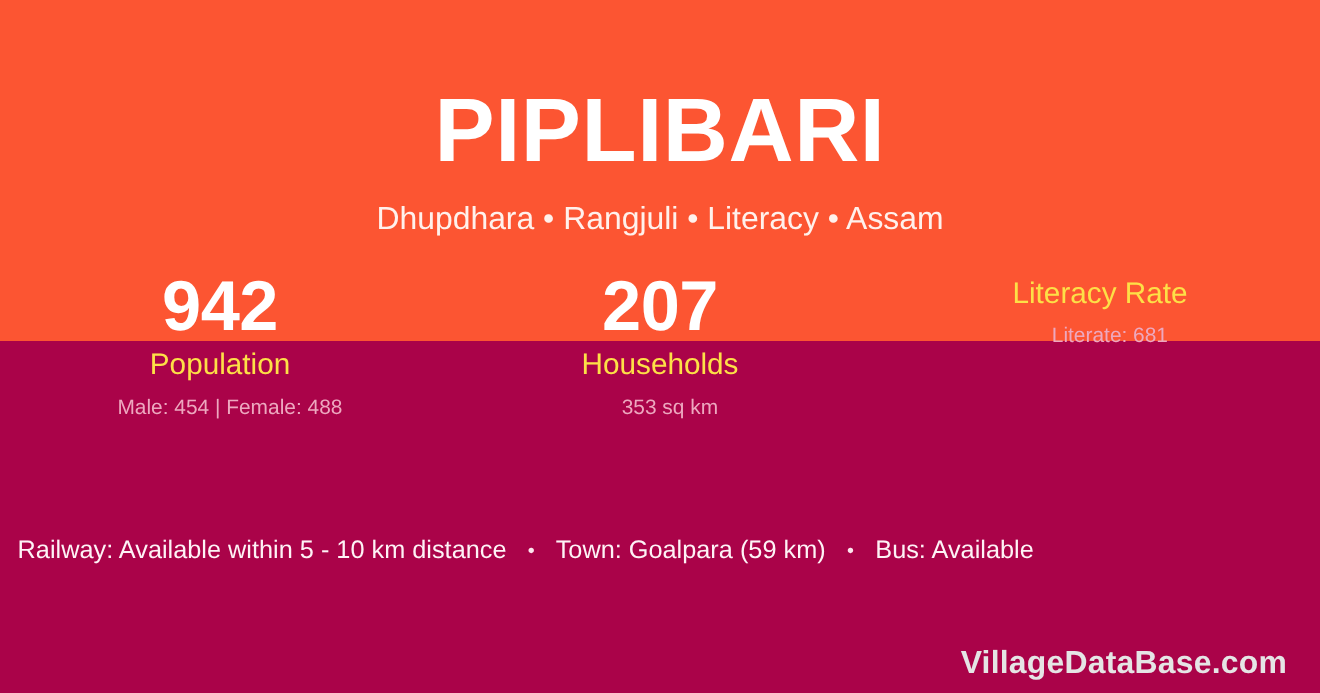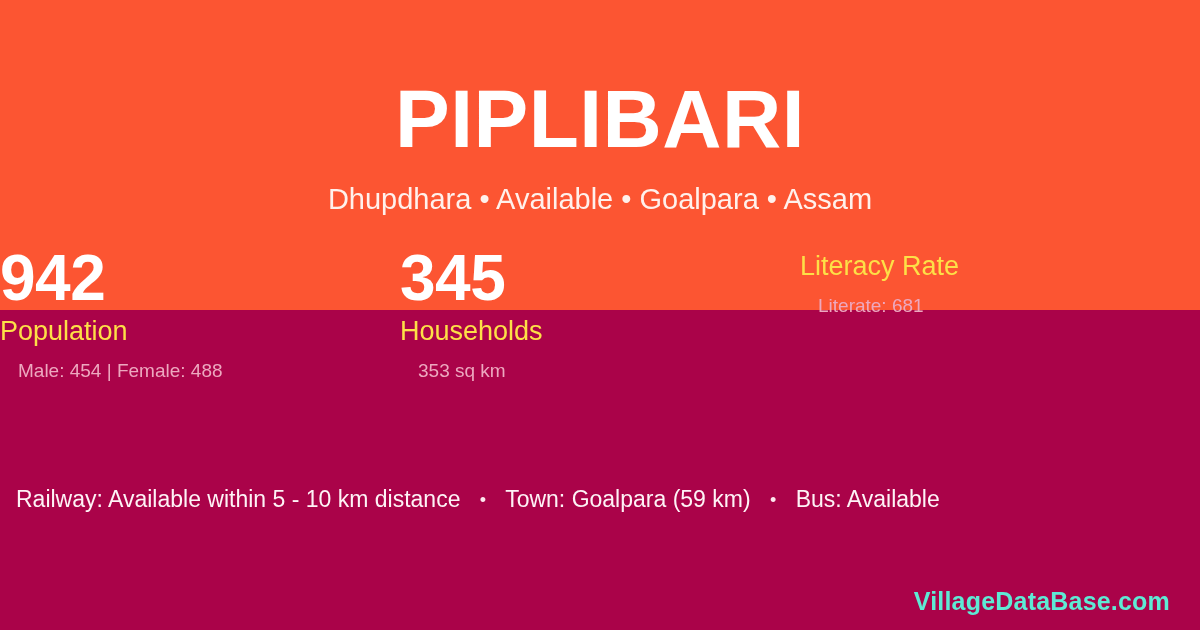--- a/index.html
+++ b/index.html
@@ -80,20 +80,21 @@
     position: absolute;
     left: 0;
     top: 246px;
     width: 1200px;
     display: flex;
     flex-direction: row;
   }
 
   .stat {
     flex: 1 1 0;
+    text-align: center;
   }
 
   .stat-value {
     color: #FFFFFF;
     font-size: 64px;
     font-weight: 800;
     line-height: 1.02;
     letter-spacing: -0.5px;
   }
 
@@ -131,52 +132,52 @@
     padding: 0 13px;
     font-size: 18px;
     vertical-align: middle;
     color: #FDE6EE;
   }
 
   .watermark {
     position: absolute;
     right: 30px;
     top: 588px;
-    color: #5eead4;
-    font-size: 25px;
+    color: #e5e5e5;
+    font-size: 29px;
     font-weight: 700;
     line-height: 1.1;
     letter-spacing: 0.2px;
     white-space: nowrap;
   }
 </style>
 </head>
 <body>
 
 <div class="card">
 
   <div class="band-top"></div>
   <div class="band-bottom"></div>
 
   <div class="content">
 
     <div class="title">PIPLIBARI</div>
 
-    <div class="subtitle">Dhupdhara • Available • Goalpara • Assam</div>
+    <div class="subtitle">Dhupdhara • Rangjuli • Literacy • Assam</div>
 
     <div class="stats">
 
       <div class="stat">
         <div class="stat-value">942</div>
         <div class="stat-label">Population</div>
         <div class="stat-sub">Male: 454 | Female: 488</div>
       </div>
 
       <div class="stat">
-        <div class="stat-value">345</div>
+        <div class="stat-value">207</div>
         <div class="stat-label">Households</div>
         <div class="stat-sub">353 sq km</div>
       </div>
 
       <div class="stat">
         <div class="stat-label">Literacy Rate</div>
         <div class="stat-sub">Literate: 681</div>
       </div>
 
     </div>

